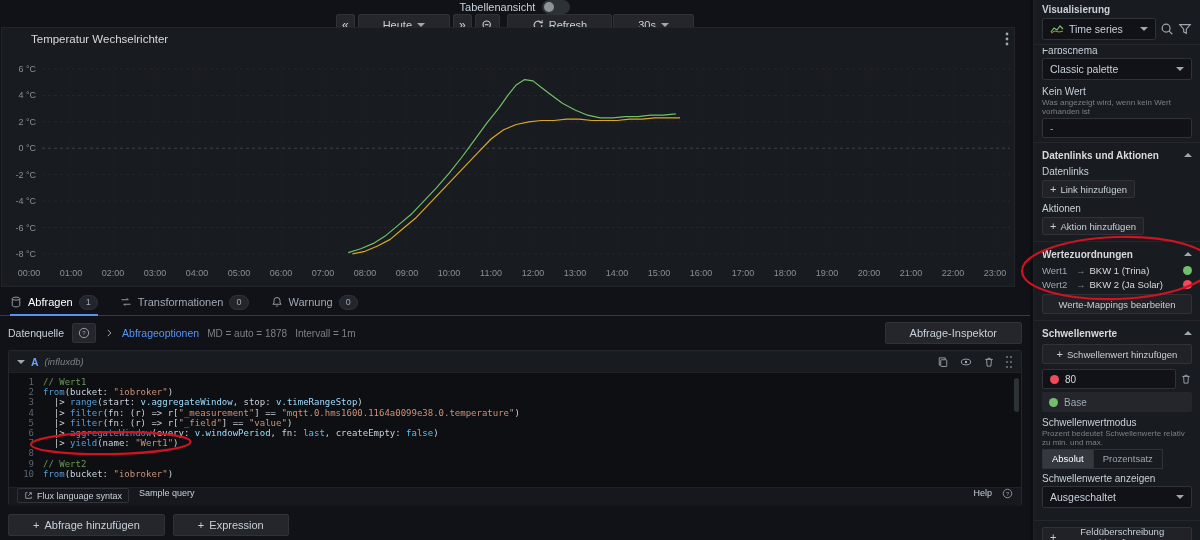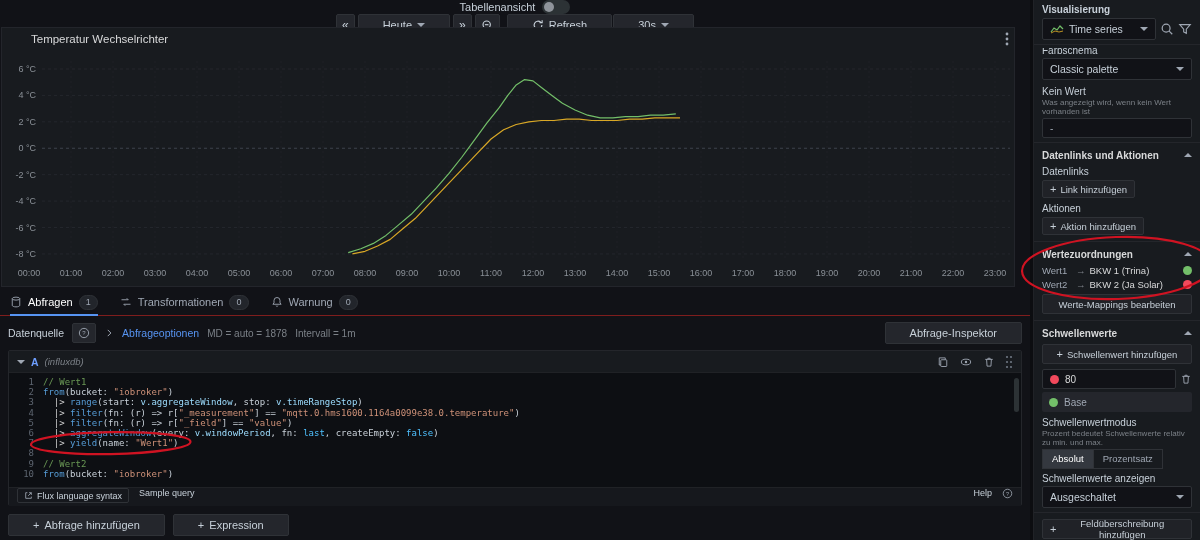--- a/index.html
+++ b/index.html
@@ -470,21 +470,21 @@
     <span class="dot" style="background: rgb(115, 191, 105);"></span>
     <span>Base</span>
   </div>
   <div class="sb-label">Schwellenwertmodus</div>
   <div class="sb-desc">Prozent bedeutet Schwellenwerte relativ zu min. und max.</div>
   <div class="radio-group">
     <span class="radio-seg active">Absolut</span>
     <span class="radio-seg">Prozentsatz</span>
   </div>
   <div class="sb-label">Schwellenwerte anzeigen</div>
-  <div class="select" style="margin-bottom:4px">
+  <div class="select" style="margin-bottom:12px">
     <span>Ausgeschaltet</span>
     <span class="chev down"></span>
   </div>
   <div class="sb-divider"></div>
 
   <button class="sb-btn full" style="margin-top:3px">
     <span class="plus">+</span>
     <span>Feldüberschreibung hinzufügen</span>
   </button>
 </div>

